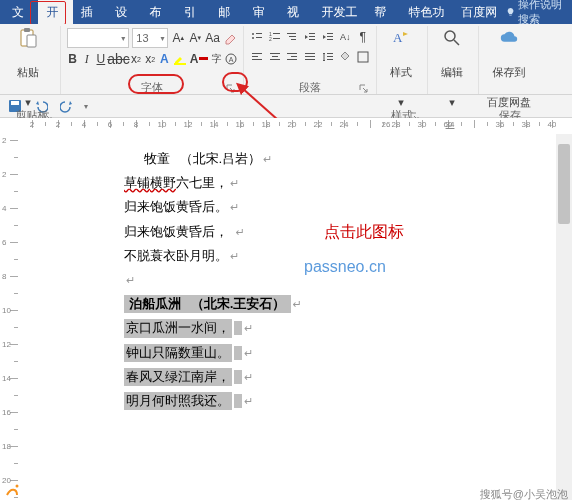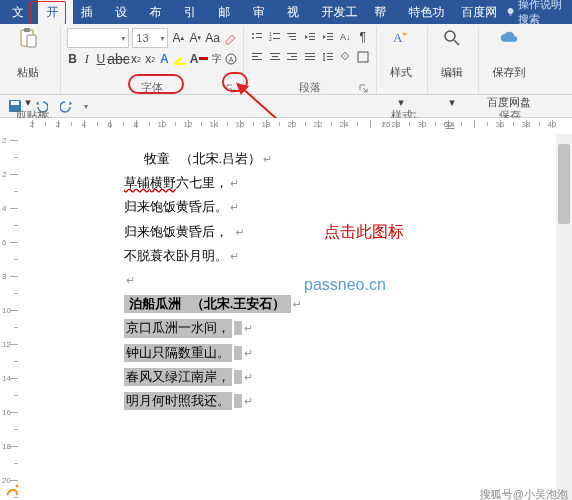--- a/index.html
+++ b/index.html
@@ -479,21 +479,21 @@
       <div class="para">
         <span class="sel-row title2">&nbsp;<span>泊船瓜洲</span>&nbsp;&nbsp;&nbsp;<span>（北宋.王安石）</span>&nbsp;</span><span class="pmark">↵</span>
       </div>
       <div class="para"><span class="sel-row"><span>京口瓜洲一水间，</span></span><span class="cursor-frag"></span><span class="pmark">↵</span></div>
       <div class="para"><span class="sel-row"><span>钟山只隔数重山。</span></span><span class="cursor-frag"></span><span class="pmark">↵</span></div>
       <div class="para"><span class="sel-row"><span>春风又绿江南岸，</span></span><span class="cursor-frag"></span><span class="pmark">↵</span></div>
       <div class="para"><span class="sel-row"><span>明月何时照我还。</span></span><span class="cursor-frag"></span><span class="pmark">↵</span></div>
     </div>
 
     <div class="callout" style="left:300px;top:40px;margin-top:48px;">点击此图标</div>
-    <div class="watermark" style="left:280px;top:142px;">passneo.cn</div>
+    <div class="watermark" style="left:280px;top:124px;">passneo.cn</div>
   </div>
 
   <div class="scrollbar-v">
     <div class="thumb"></div>
   </div>
 
   <div class="attribution-logo">
     <svg width="16" height="16" viewBox="0 0 16 16">
         <path d="M3 13c4-8 10-6 10 0" stroke="#f7931e" stroke-width="2" fill="none"></path>
         <circle cx="13" cy="4" r="1.5" fill="#f7931e"></circle>

